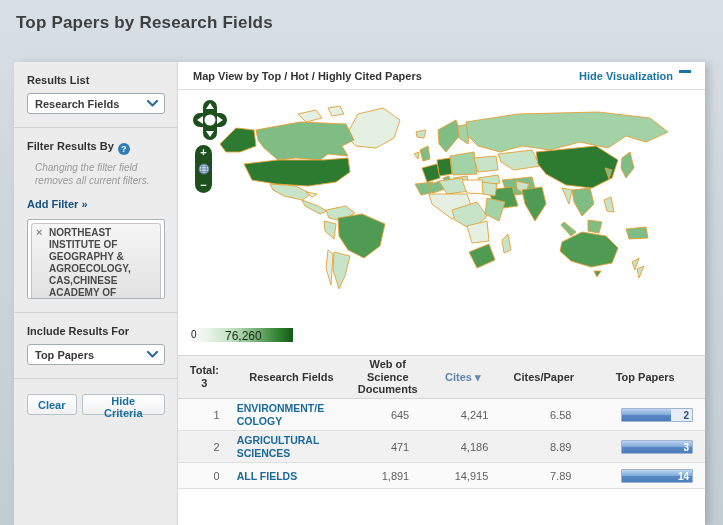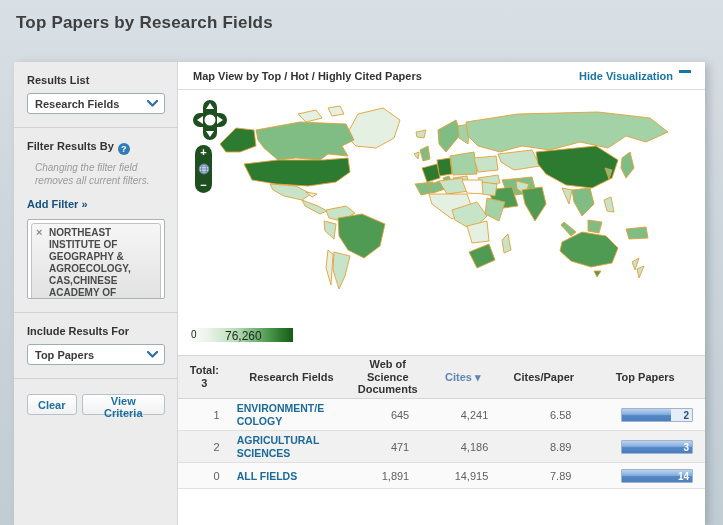--- a/index.html
+++ b/index.html
@@ -110,21 +110,21 @@
         <span class="sel-txt">Top Papers</span>
         <svg width="11" height="7" viewBox="0 0 11 7">
             <polyline points="1,1 5.5,5.5 10,1" fill="none" stroke="#2c6e9e" stroke-width="2.2" stroke-linecap="round" stroke-linejoin="round"></polyline>
           </svg>
       </div>
     </div>
 
     <div class="side-sec">
       <div class="btn-row">
         <button class="btn">Clear</button>
-        <button class="btn">View Criteria</button>
+        <button class="btn">Hide Criteria</button>
       </div>
     </div>
   </div>
 
   <div class="main">
 
     <div class="map-header">
       <span class="map-title">Map View by  Top / Hot / Highly Cited Papers</span>
       <span class="hide-link">
         <span>Hide Visualization</span>

